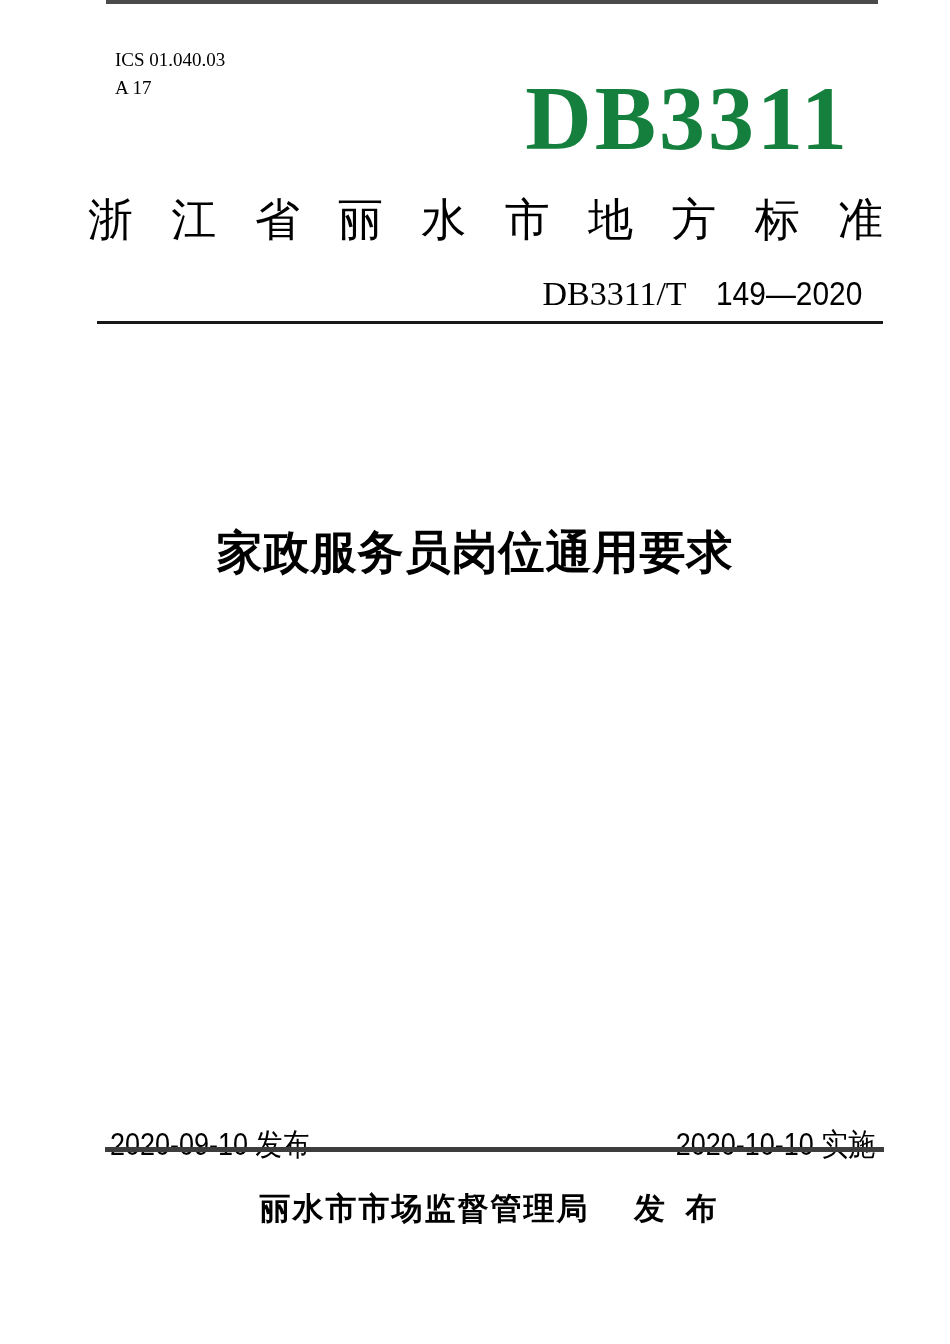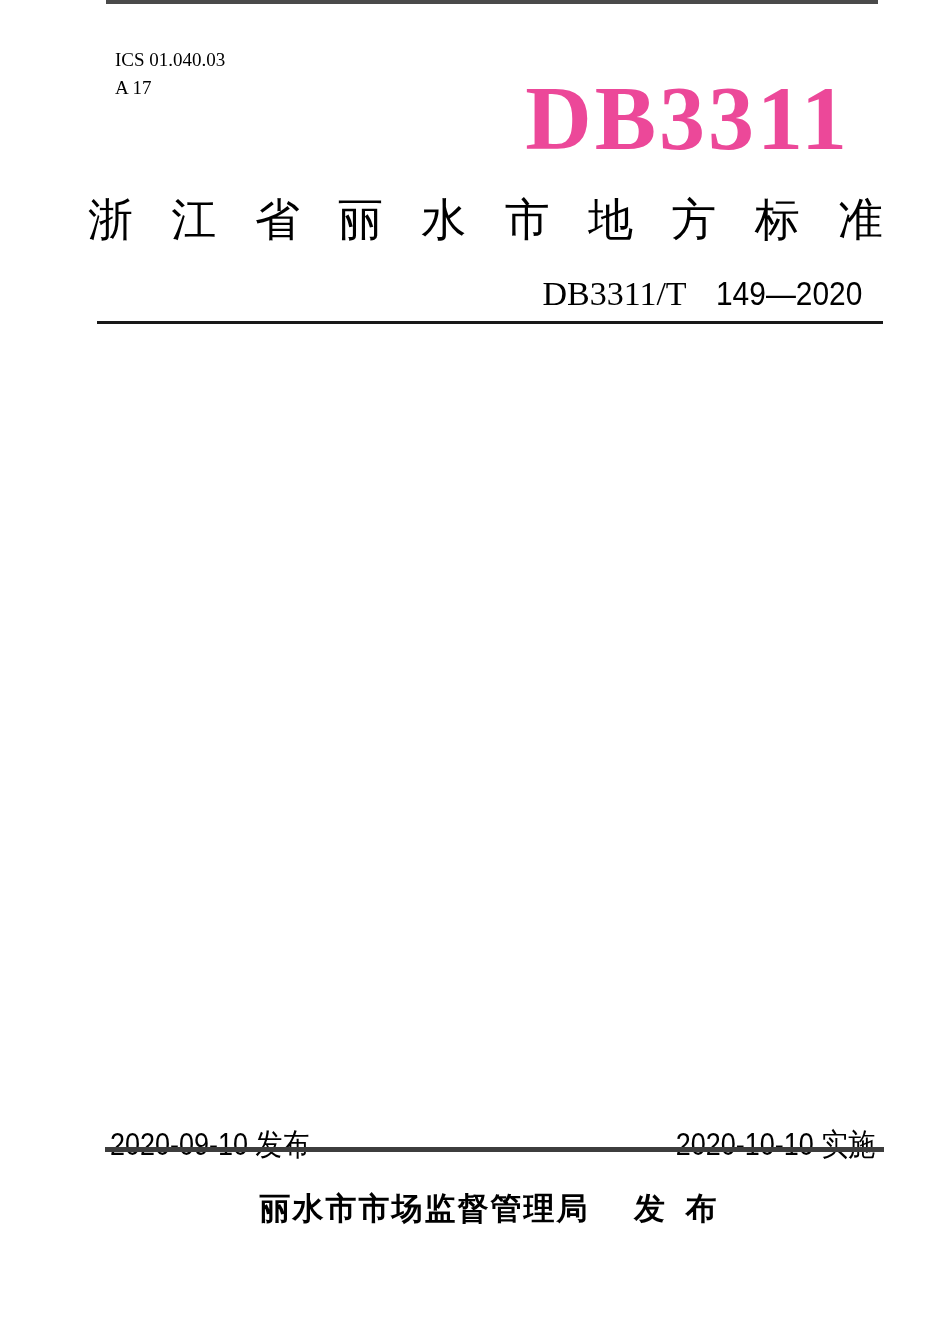--- a/index.html
+++ b/index.html
@@ -38,21 +38,21 @@
 
   .db-code {
     position: absolute;
     right: 100px;
     top: 72px;
     font-family: "Liberation Serif", serif;
     font-weight: bold;
     font-size: 92px;
     line-height: 1;
     letter-spacing: 3px;
-    color: #ec4899;
+    color: #15803d;
     white-space: nowrap;
   }
 
   .std-name {
     position: absolute;
     left: 88px;
     top: 196px;
     width: 795px;
     display: flex;
     justify-content: space-between;
@@ -186,20 +186,21 @@
       <span>准</span>
     </div>
 
   <div class="doc-number">
     <span class="prefix">DB3311/T</span>
     <span class="suffix">149—2020</span>
   </div>
 
   <div class="header-rule"></div>
 
+  <h1 class="doc-title">家政服务员岗位通用要求</h1>
 
   <div class="dates-row">
     <span class="date-left">2020-09-10 发布</span>
     <span class="date-right">2020-10-10 实施</span>
   </div>
 
   <div class="footer-rule"></div>
 
   <div class="publisher-row">
     <span class="publisher-name">丽水市市场监督管理局</span>

